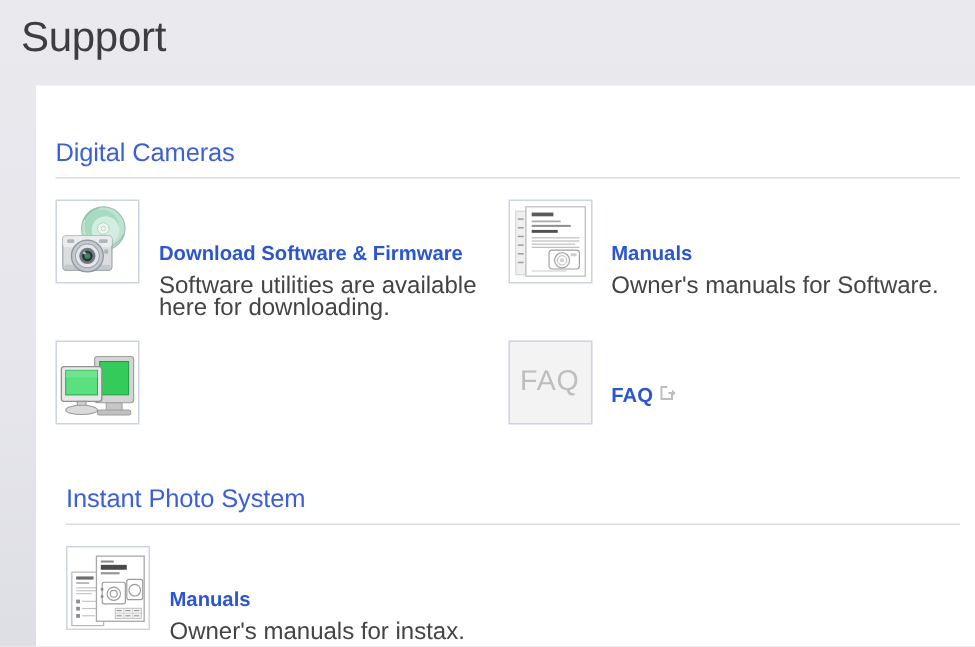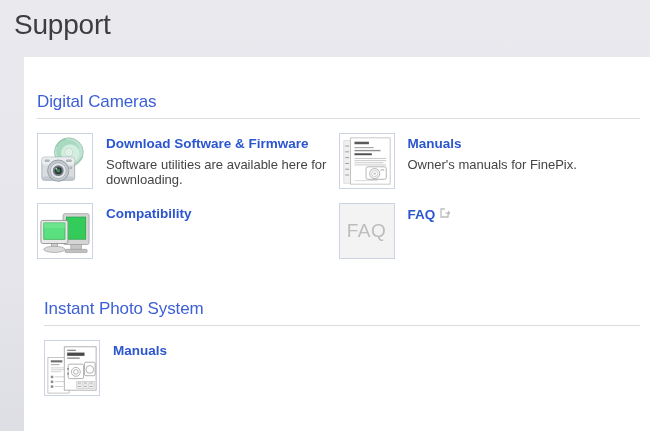--- a/index.html
+++ b/index.html
@@ -95,31 +95,32 @@
     box-sizing: border-box;
     background: #ffffff;
     position: relative;
     overflow: hidden;
     margin-right: 13px;
   }
   .card-body {
     padding-top: 1px;
     flex: 1 1 auto;
     min-width: 0;
+    margin-top: 26px;
   }
   .card-title {
     font-size: 13.5px;
     font-weight: bold;
     color: #2b56cf;
     line-height: 16px;
     display: inline-block;
     cursor: pointer;
   }
   .card-desc {
-    font-size: 13px;
+    font-size: 16px;
     color: #444444;
     line-height: 15px;
     margin-top: 5px;
     max-width: 250px;
   }
 
   .ext-icon {
     display: inline-block;
     vertical-align: 1px;
     margin-left: 5px;
@@ -244,21 +245,21 @@
                 <rect x="15" y="2.2" width="4" height="2" rx="0.6" fill="#cdcdcd"></rect>
               </g>
 
               <g fill="#d2d2d2">
                 <rect x="15" y="48" width="24" height="0.8"></rect>
               </g>
             </svg>
           </div>
           <div class="card-body">
             <span class="card-title">Manuals</span>
-            <div class="card-desc">Owner's manuals for FinePix.</div>
+            <div class="card-desc">Owner's manuals for Software.</div>
           </div>
         </div>
 
         <div class="card">
           <div class="card-thumb">
             <svg class="thumb-svg" viewBox="0 0 56 56" xmlns="http://www.w3.org/2000/svg">
               <rect x="0" y="0" width="56" height="56" fill="#ffffff"></rect>
 
               <g>
                 <rect x="26" y="10" width="27" height="32" rx="2" fill="#d4d4d4" stroke="#9e9e9e" stroke-width="0.8"></rect>
@@ -272,21 +273,20 @@
                 <rect x="3" y="17" width="28" height="24" rx="2" fill="#e8e8e8" stroke="#8f8f8f" stroke-width="0.9"></rect>
                 <rect x="6" y="19.6" width="22" height="17" fill="#5ae07f"></rect>
                 <rect x="6" y="19.6" width="22" height="17" fill="none" stroke="#2aa94f" stroke-width="0.7"></rect>
                 <rect x="6" y="19.6" width="22" height="5" fill="#7eea9c" opacity="0.55"></rect>
                 <rect x="14" y="41" width="6" height="4.5" fill="#cfcfcf" stroke="#8f8f8f" stroke-width="0.7"></rect>
                 <ellipse cx="17" cy="47" rx="11" ry="3.2" fill="#dadada" stroke="#9a9a9a" stroke-width="0.7"></ellipse>
               </g>
             </svg>
           </div>
           <div class="card-body">
-            <span class="card-title">Compatibility</span>
           </div>
         </div>
 
         <div class="card">
           <div class="faq-box">
             <span class="faq-box-text">FAQ</span>
           </div>
           <div class="card-body">
             <span class="card-title">FAQ</span><span class="ext-icon"><svg viewBox="0 0 11 10" xmlns="http://www.w3.org/2000/svg">
                   <path d="M4.2,1 L1,1 L1,9 L8,9 L8,6.2" fill="none" stroke="#bdbdbd" stroke-width="1.3" stroke-linecap="square"></path>
@@ -357,20 +357,21 @@
                 <rect x="40" y="43.2" width="3.5" height="0.8"></rect>
                 <rect x="46" y="43.2" width="3.5" height="0.8"></rect>
                 <rect x="34" y="46.8" width="3.5" height="0.8"></rect>
                 <rect x="40" y="46.8" width="3.5" height="0.8"></rect>
                 <rect x="46" y="46.8" width="3.5" height="0.8"></rect>
               </g>
             </svg>
           </div>
           <div class="card-body">
             <span class="card-title">Manuals</span>
+            <div class="card-desc">Owner's manuals for instax.</div>
           </div>
         </div>
 
       </div>
     </div>
 
   </div>
 </div>
 
 </body></html>

